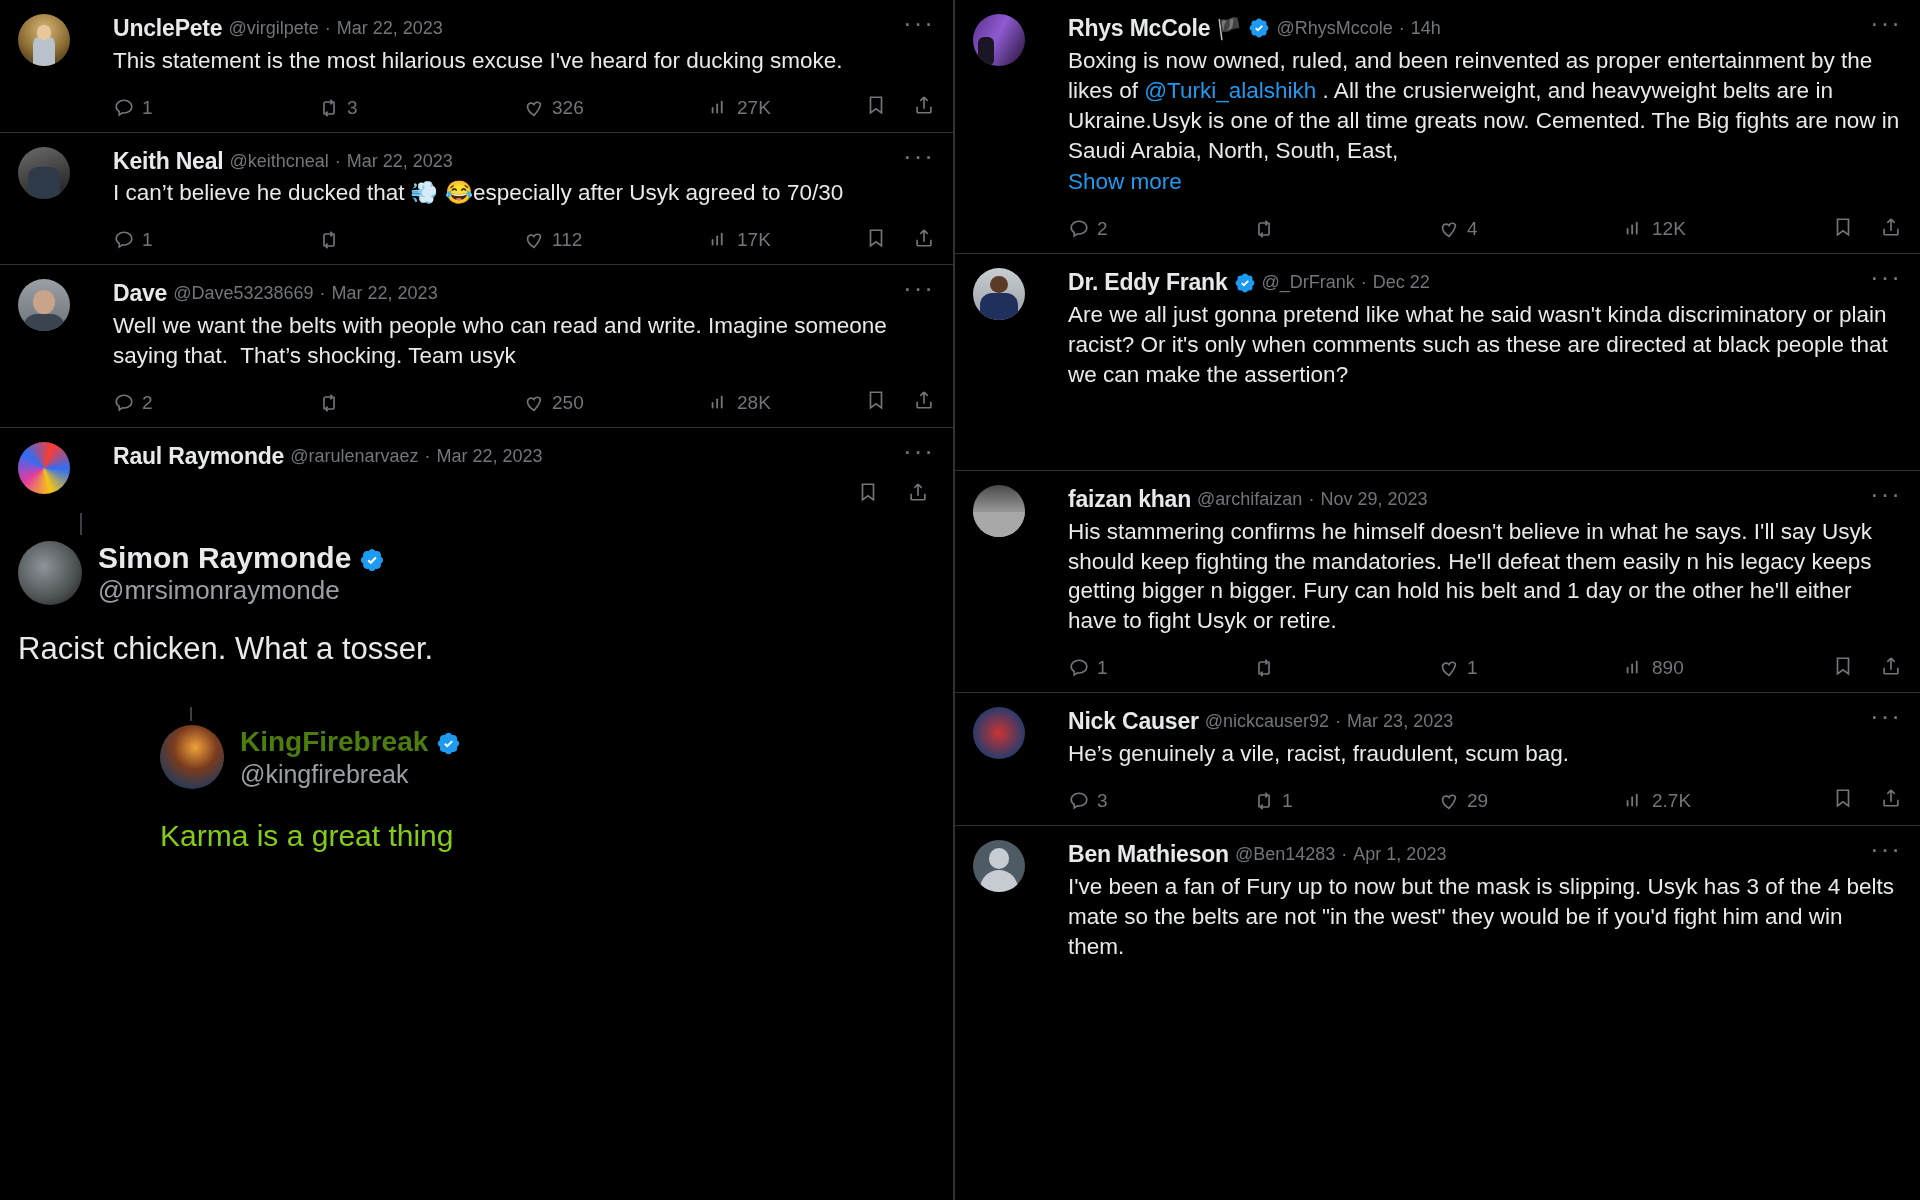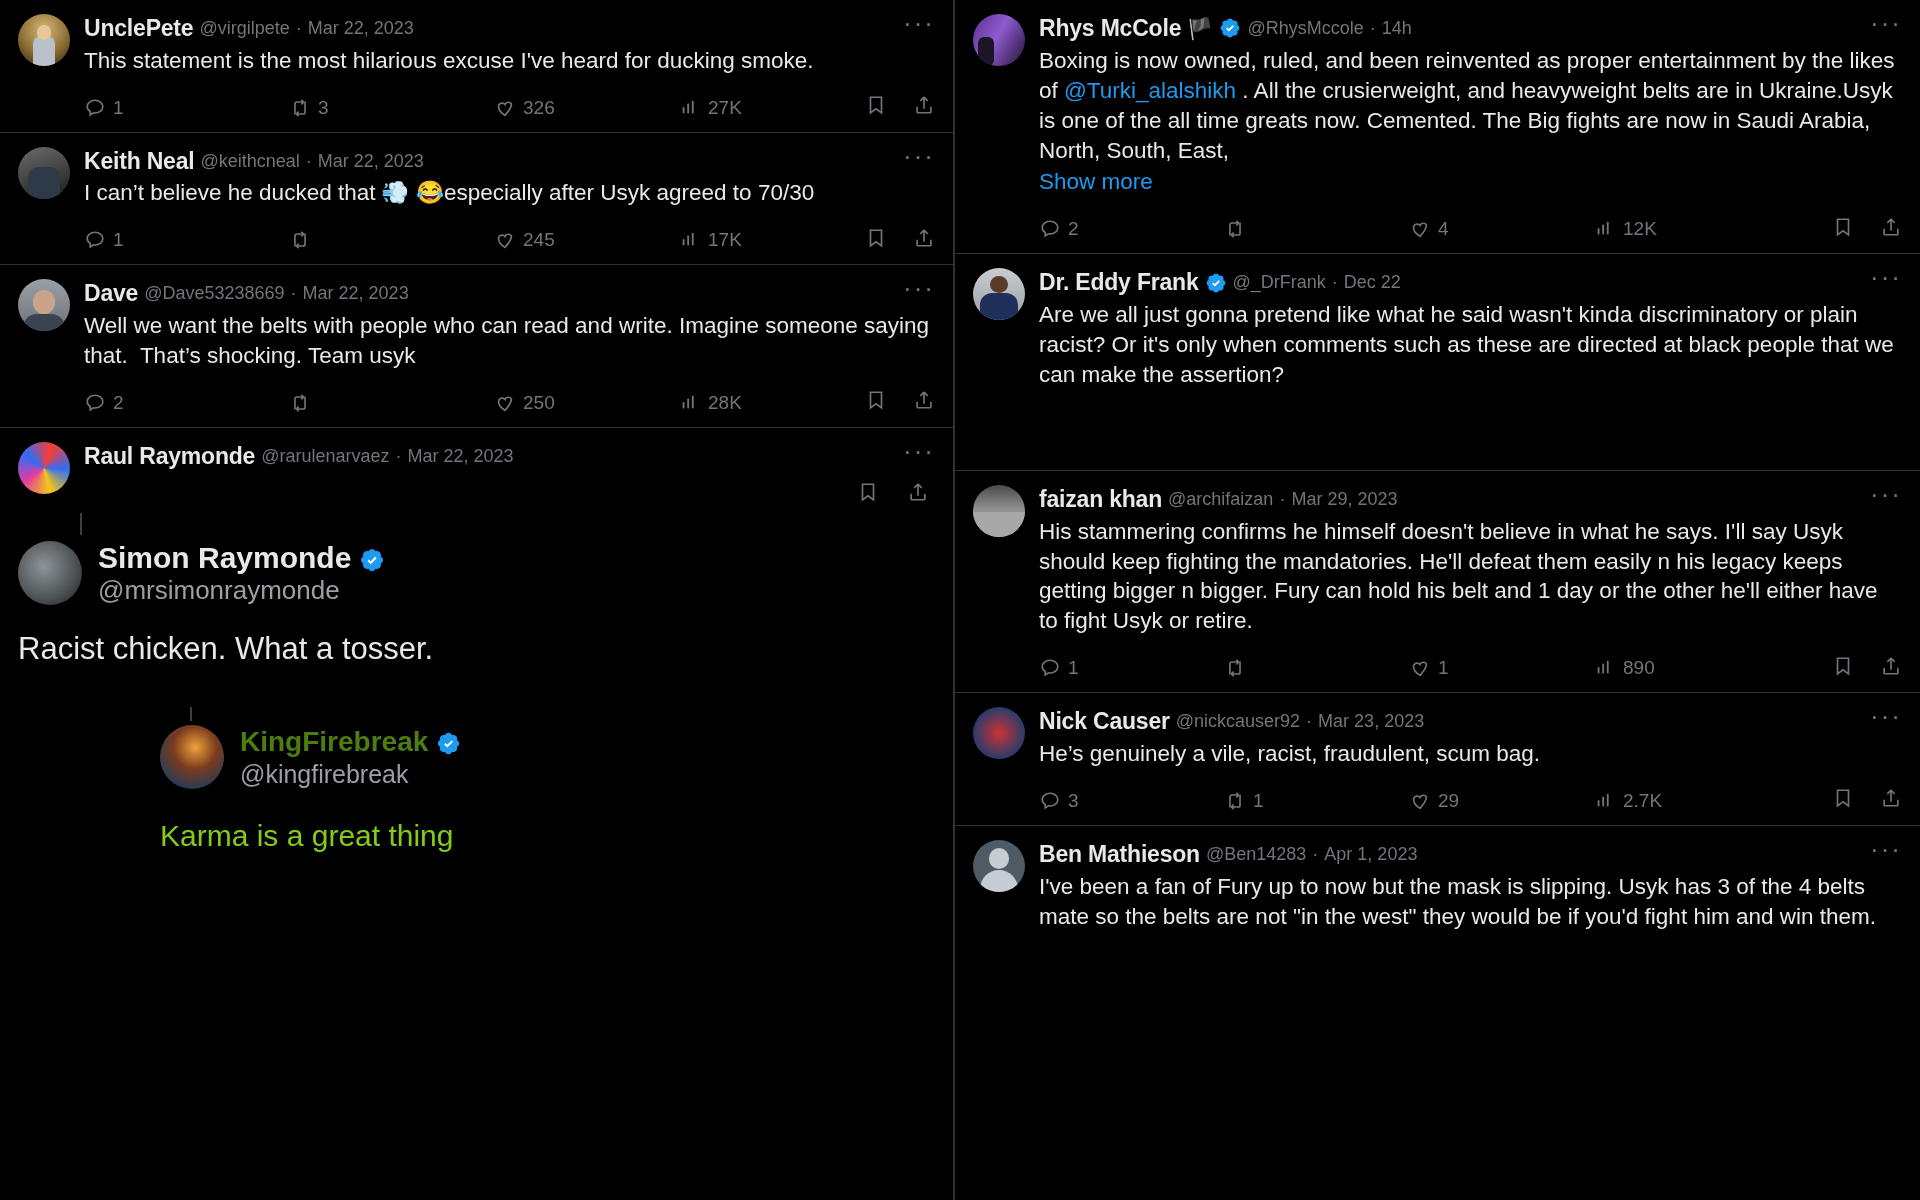--- a/index.html
+++ b/index.html
@@ -33,20 +33,21 @@
     background: #000;
     flex: 0 0 965px;
   }
 
   
   .tweet {
     position: relative;
     display: flex;
     padding: 14px 18px 6px 18px;
     border-bottom: 1px solid #2f3336;
+    gap: 29px;
   }
   .tweet.noborder { border-bottom: none; }
   .avatar {
     flex: 0 0 auto;
     width: 52px; height: 52px;
     border-radius: 50%;
     margin-right: 14px;
     overflow: hidden;
     background: #333;
     position: relative;
@@ -270,21 +271,21 @@
           <div class="act a2">
             <svg width="22" height="22" viewBox="0 0 24 24" fill="none" stroke="#71767b" stroke-width="1.8">
                 <path d="M6.5 19V7.5a2 2 0 012-2H16M16 5.5l-2.5-2.5M16 5.5L13.5 8M17.5 5v11.5a2 2 0 01-2 2H8M8 18.5l2.5 2.5M8 18.5L10.5 16"></path>
               </svg>
             <span class="cnt"></span>
           </div>
           <div class="act a3">
             <svg width="22" height="22" viewBox="0 0 24 24" fill="none" stroke="#71767b" stroke-width="1.8">
                 <path d="M12 20s-7-4.5-7-9.2A3.9 3.9 0 0112 8.2a3.9 3.9 0 017-.6c0 4.7-7 12.4-7 12.4z"></path>
               </svg>
-            <span class="cnt">245</span>
+            <span class="cnt">112</span>
           </div>
           <div class="act a4">
             <svg width="22" height="22" viewBox="0 0 24 24" stroke="#71767b" stroke-width="2" stroke-linecap="round">
                 <line x1="5" y1="17" x2="5" y2="12"></line>
                 <line x1="10" y1="17" x2="10" y2="8"></line>
                 <line x1="15" y1="17" x2="15" y2="5"></line>
               </svg>
             <span class="cnt">17K</span>
           </div>
           <div class="spacer"></div>
@@ -505,21 +506,21 @@
 
     <article class="tweet">
       <div class="avatar av-faizan">
           <span class="inner"></span>
         </div>
       <div class="body">
         <div class="namerow">
           <span class="dname">faizan khan</span>
           <span class="handle">@archifaizan</span>
           <span class="dot">·</span>
-          <span class="time">Mar 29, 2023</span>
+          <span class="time">Nov 29, 2023</span>
         </div>
         <div class="ttext">His stammering confirms he himself doesn't believe in what he says. I'll say Usyk should keep fighting the mandatories. He'll defeat them easily n his legacy keeps getting bigger n bigger. Fury can hold his belt and 1 day or the other he'll either have to fight Usyk or retire.</div>
         <div class="actions">
           <div class="act a1">
             <svg width="22" height="22" viewBox="0 0 24 24" fill="none" stroke="#71767b" stroke-width="1.8">
                 <path d="M12 3.5c-4.7 0-8.5 3.1-8.5 6.9 0 2.2 1.3 4.2 3.3 5.4v3.7l3.4-2.3c.6.1 1.2.2 1.8.2 4.7 0 8.5-3.1 8.5-6.9S16.7 3.5 12 3.5z"></path>
               </svg>
             <span class="cnt">1</span>
           </div>
           <div class="act a2">

